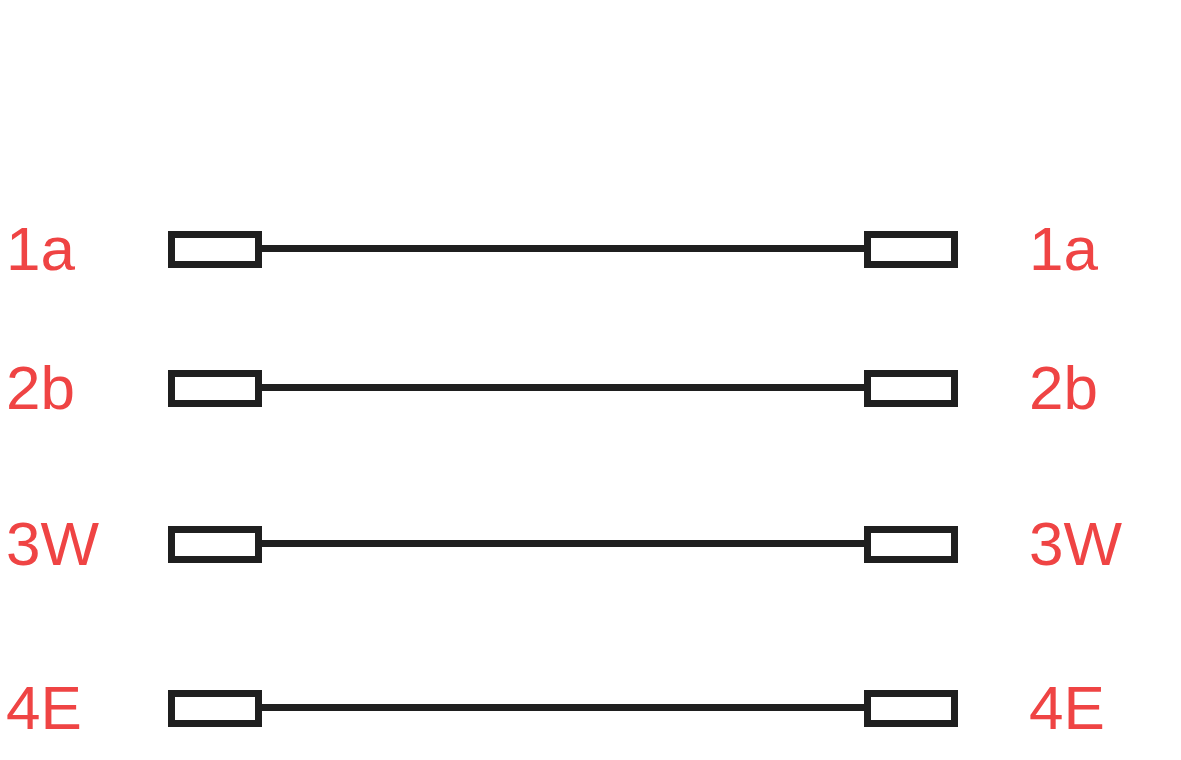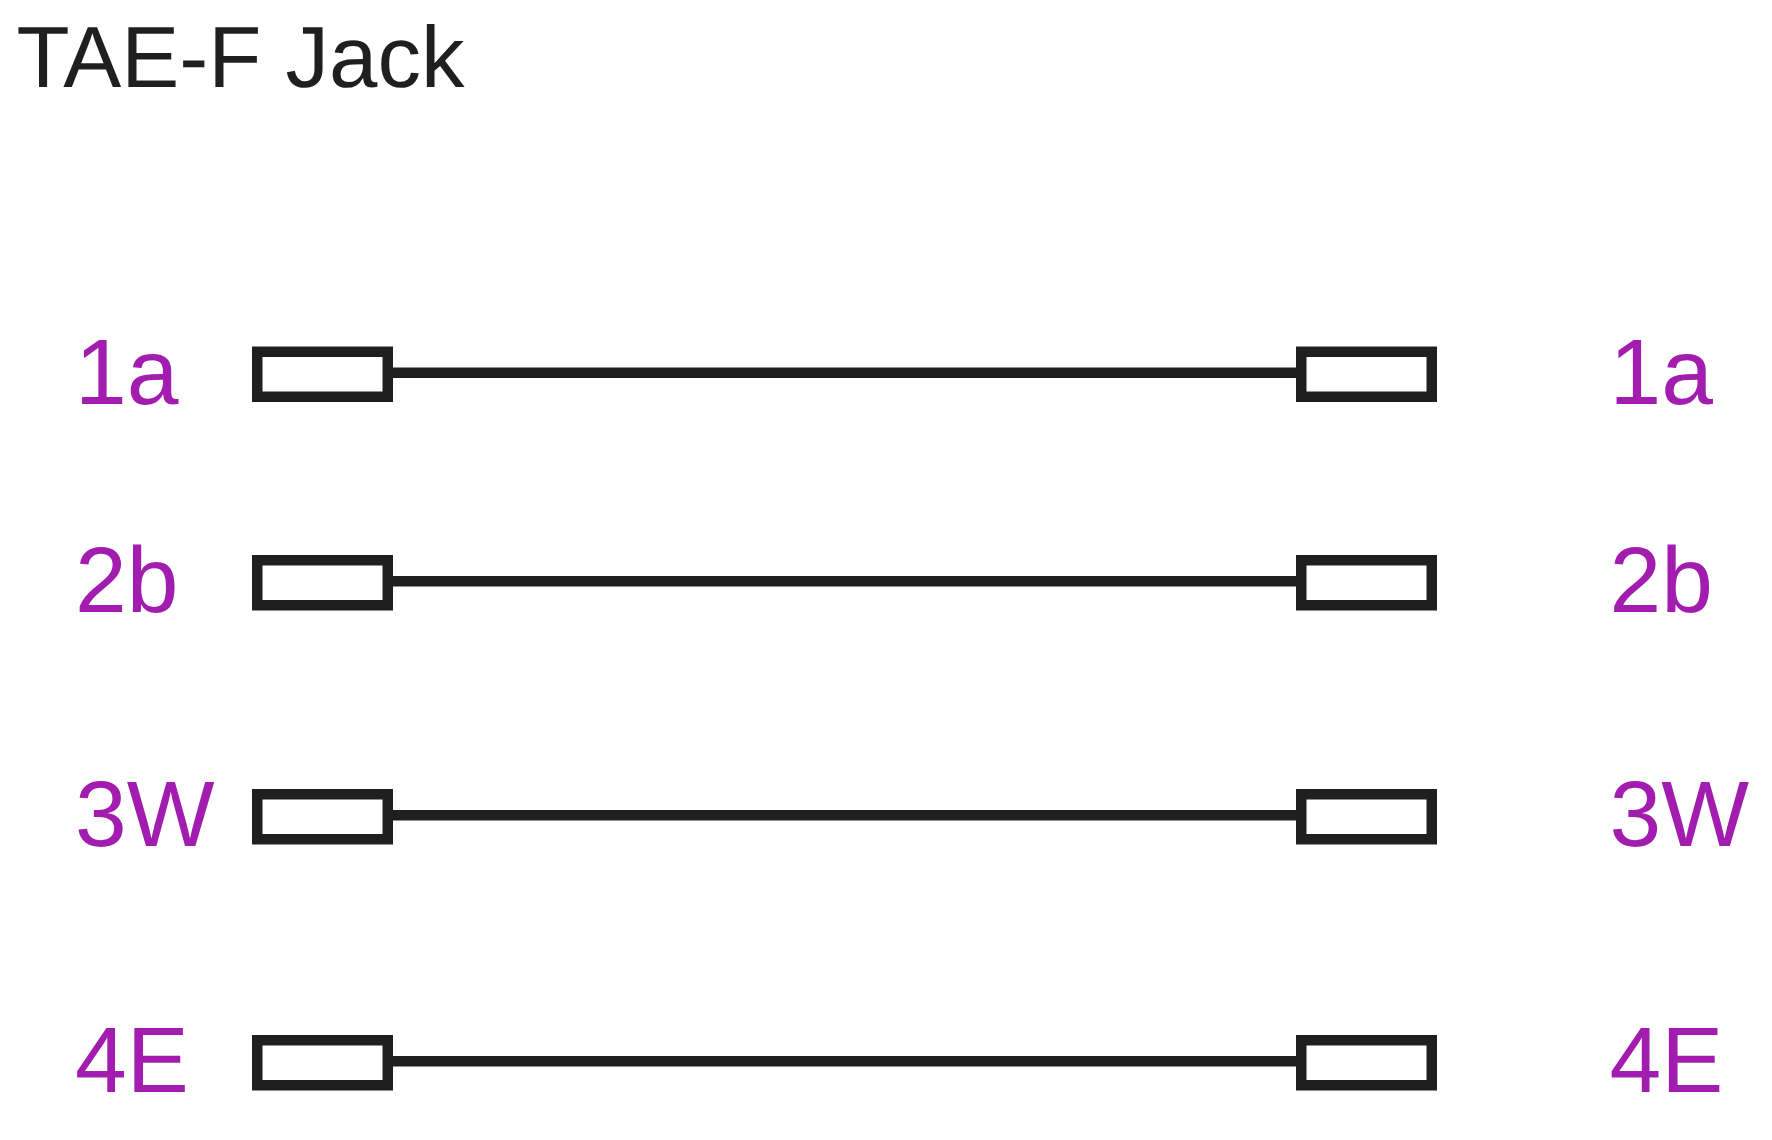--- a/index.html
+++ b/index.html
@@ -39,23 +39,22 @@
   #header-plug {
     left: 741px;
     top: 10px;
   }
 
   .pin-label {
     position: absolute;
     font-size: 62px;
     line-height: 1;
     font-weight: 400;
-    color: #a21caf;
+    color: #ef4444;
     white-space: nowrap;
-    margin-left: 44px;
   }
   .pin-label.left-label  { left: 6px; }
   .pin-label.right-label { left: 1029px; }
 
   .connector-row {
     position: absolute;
     left: 0;
     width: 1181px;
     height: 0;
   }
@@ -79,21 +78,20 @@
     height: 7px;
     top: -4px;
     background: #1f1f1f;
   }
 </style>
 </head>
 <body>
 
 <div id="diagram-root">
 
-  <div class="header-label" id="header-jack">TAE-F Jack</div>
 
 
   <div class="pin-label left-label" style="top:218px;">1a</div>
   <div class="connector-row" style="top:249px;">
     <div class="terminal jack-terminal"></div>
     <div class="wire"></div>
     <div class="terminal plug-terminal"></div>
   </div>
   <div class="pin-label right-label" style="top:218px;">1a</div>
 

